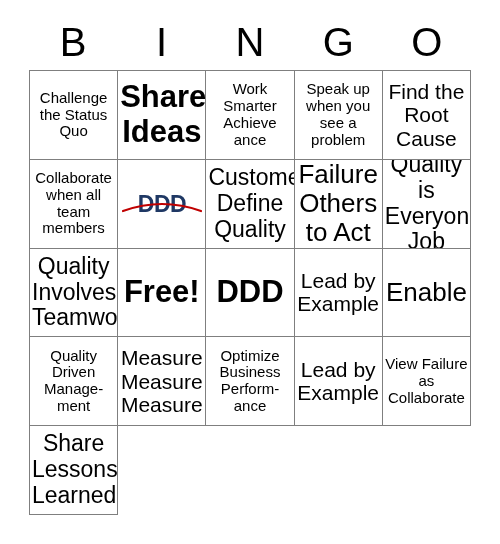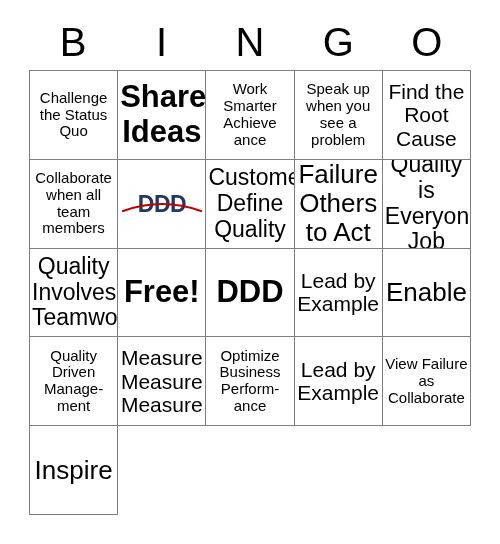--- a/index.html
+++ b/index.html
@@ -169,17 +169,17 @@
         <span class="cell-text fs-sm">Optimize Business Perform-
 ance</span>
       </div>
       <div class="cell">
         <span class="cell-text fs-lg">Lead by Example</span>
       </div>
       <div class="cell">
         <span class="cell-text fs-sm">View Failure as Collaborate</span>
       </div>
       <div class="cell">
-        <span class="cell-text fs-xl">Inspire</span>
+        <span class="cell-text fs-md">Share Lessons Learned</span>
       </div>
     </div>
 
 </div>
 
 </body></html>

